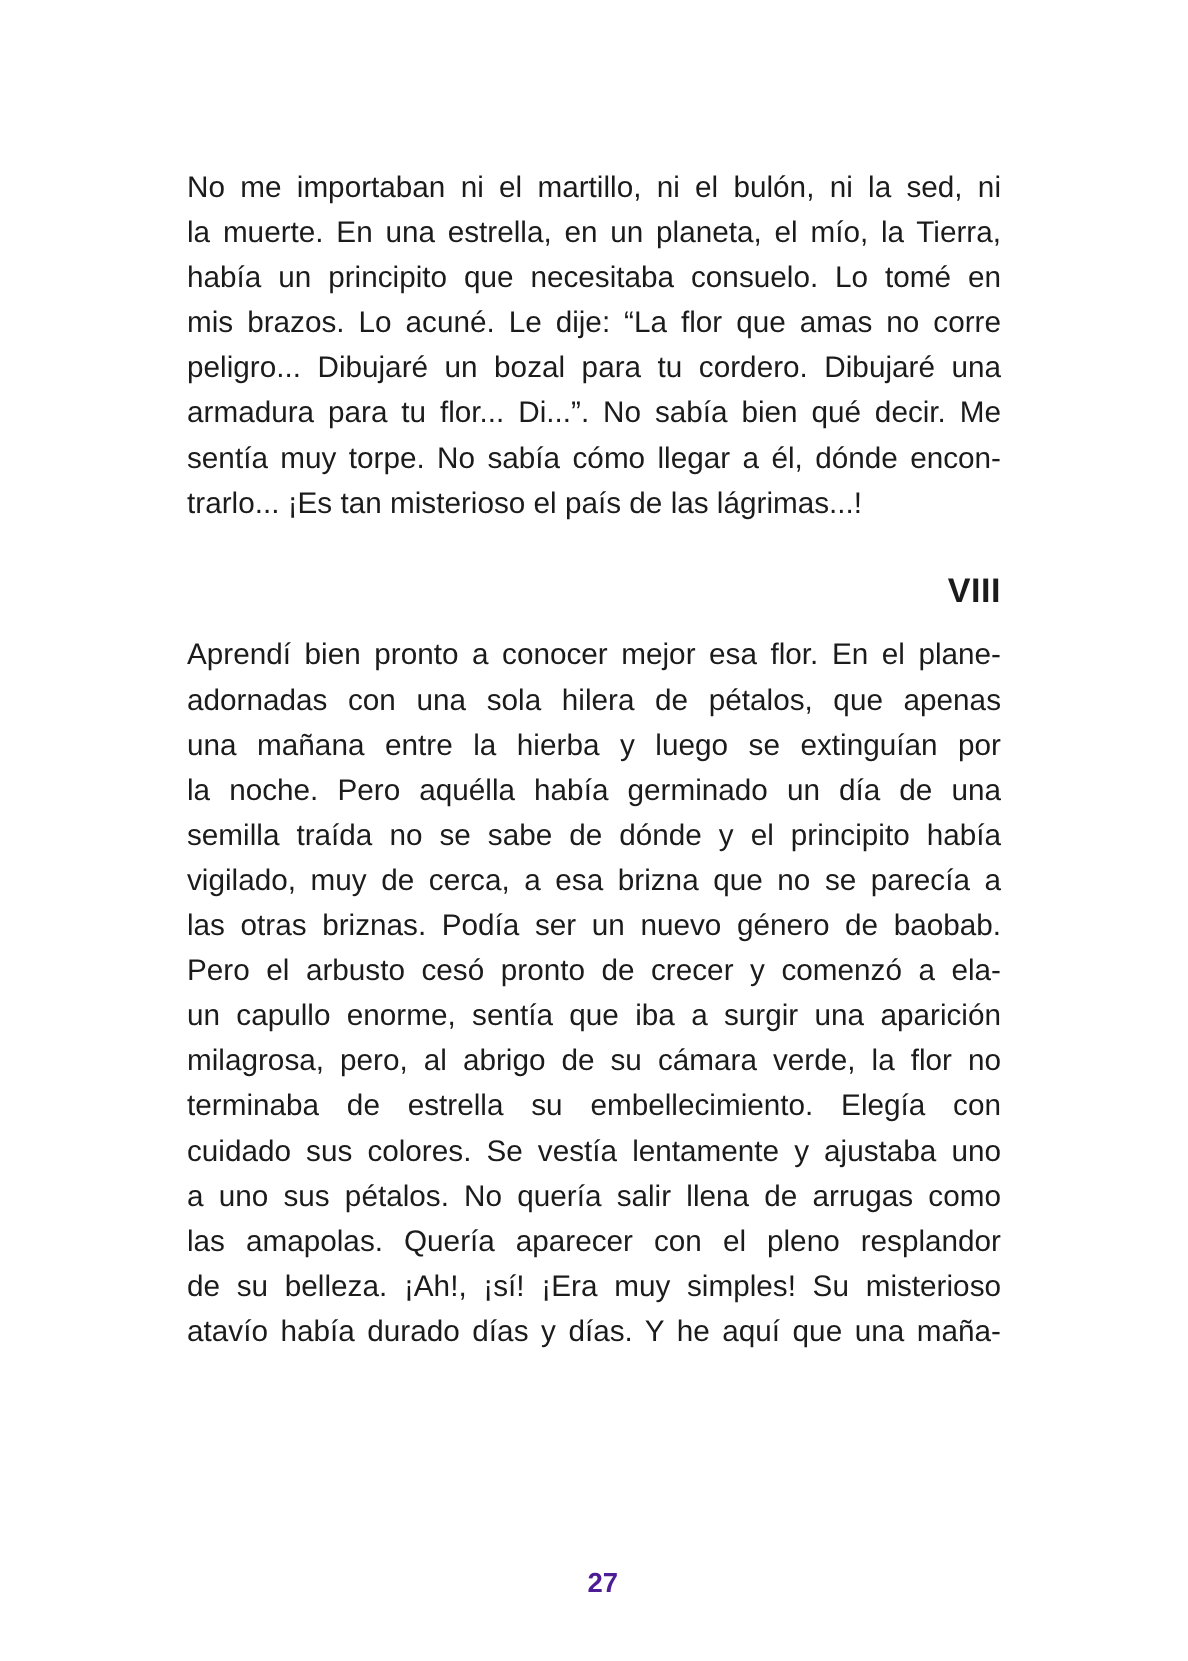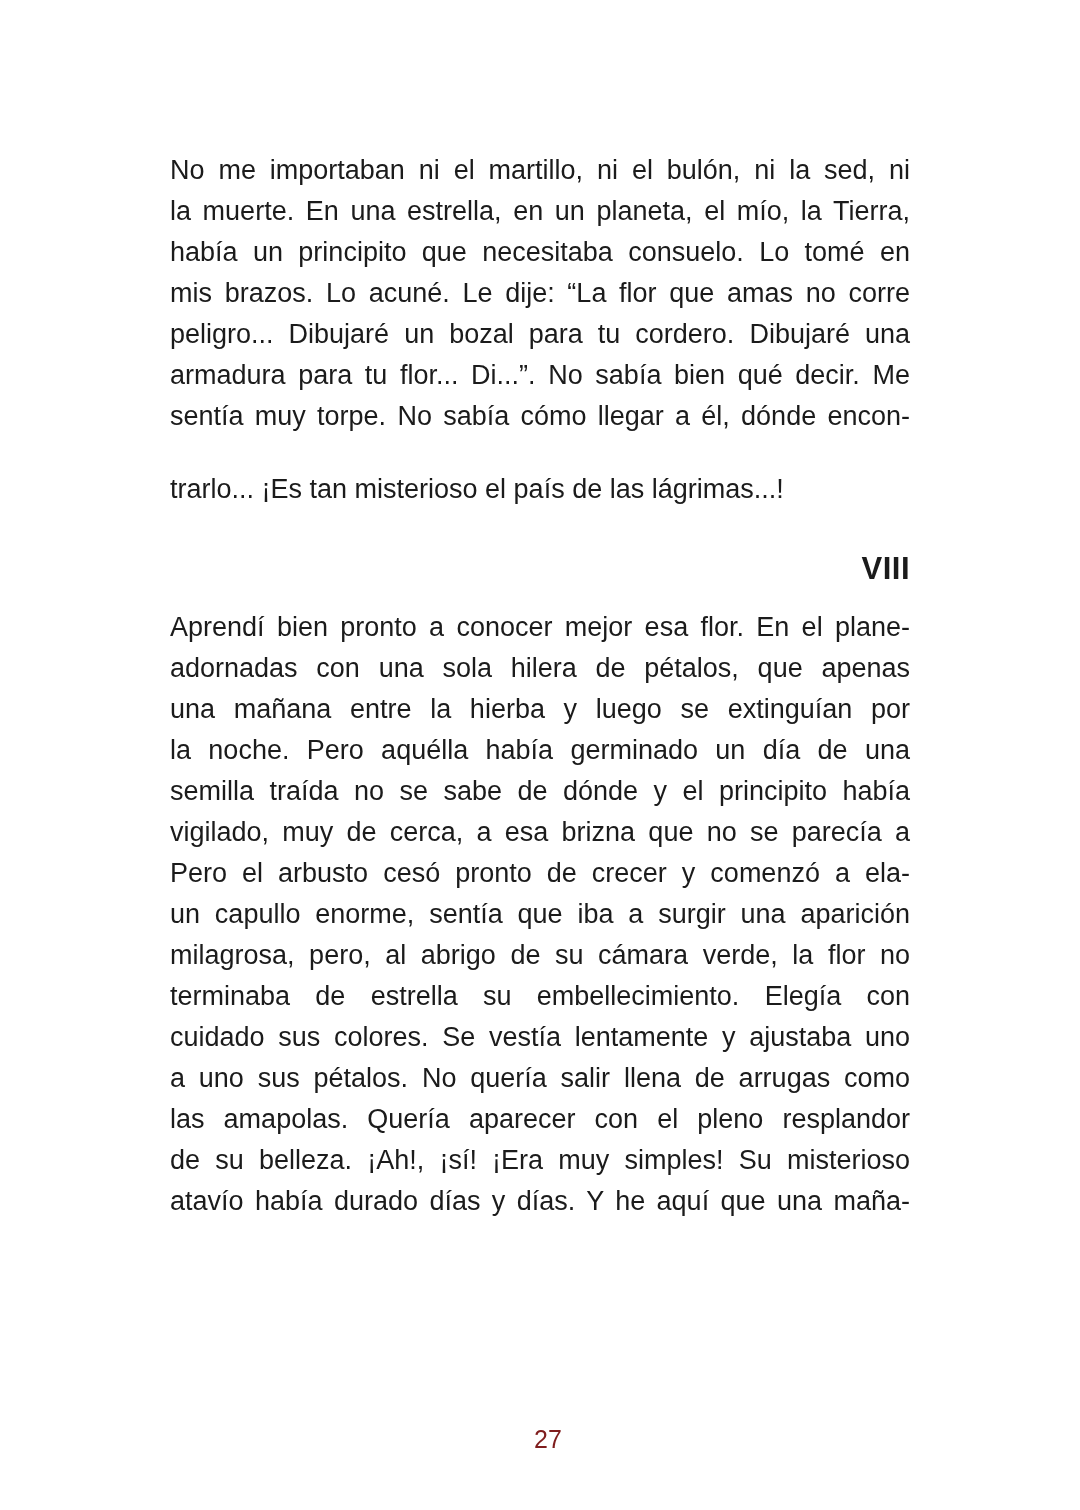--- a/index.html
+++ b/index.html
@@ -20,39 +20,38 @@
   .para {
     font-size: 27px;
     line-height: 41px;
   }
   .line {
     text-align: justify;
     text-align-last: justify;
   }
   .para.left-last .line:last-child {
     text-align-last: left;
-    margin-top: 32px;
   }
   .chapter {
     font-size: 31px;
     font-weight: bold;
     line-height: 41px;
     text-align: right;
     letter-spacing: 0.5px;
     margin: 38px 0 18px 0;
   }
   .page-number {
     position: absolute;
     left: 0;
     right: 0;
     bottom: 56px;
     text-align: center;
     font-size: 25px;
-    font-weight: normal;
-    color: #7f1d1d;
+    font-weight: bold;
+    color: #4c1d95;
     padding-left: 16px;
   }
 </style>
 </head>
 <body>
 
 <div class="page">
   <div class="para left-last">
       <div class="line">No me importaban ni el martillo, ni el bulón, ni la sed, ni</div>
       <div class="line">la muerte. En una estrella, en un planeta, el mío, la Tierra,</div>
@@ -66,20 +65,21 @@
 
   <div class="chapter">VIII</div>
 
   <div class="para">
       <div class="line">Aprendí bien pronto a conocer mejor esa flor. En el plane-</div>
       <div class="line">adornadas con una sola hilera de pétalos, que apenas</div>
       <div class="line">una mañana entre la hierba y luego se extinguían por</div>
       <div class="line">la noche. Pero aquélla había germinado un día de una</div>
       <div class="line">semilla traída no se sabe de dónde y el principito había</div>
       <div class="line">vigilado, muy de cerca, a esa brizna que no se parecía a</div>
+      <div class="line">las otras briznas. Podía ser un nuevo género de baobab.</div>
       <div class="line">Pero el arbusto cesó pronto de crecer y comenzó a ela-</div>
       <div class="line">un capullo enorme, sentía que iba a surgir una aparición</div>
       <div class="line">milagrosa, pero, al abrigo de su cámara verde, la flor no</div>
       <div class="line">terminaba de estrella su embellecimiento. Elegía con</div>
       <div class="line">cuidado sus colores. Se vestía lentamente y ajustaba uno</div>
       <div class="line">a uno sus pétalos. No quería salir llena de arrugas como</div>
       <div class="line">las amapolas. Quería aparecer con el pleno resplandor</div>
       <div class="line">de su belleza. ¡Ah!, ¡sí! ¡Era muy simples! Su misterioso</div>
       <div class="line">atavío había durado días y días. Y he aquí que una maña-</div>
     </div>

